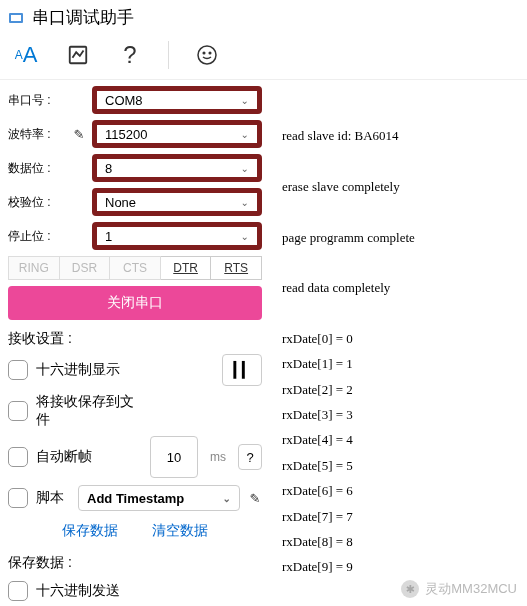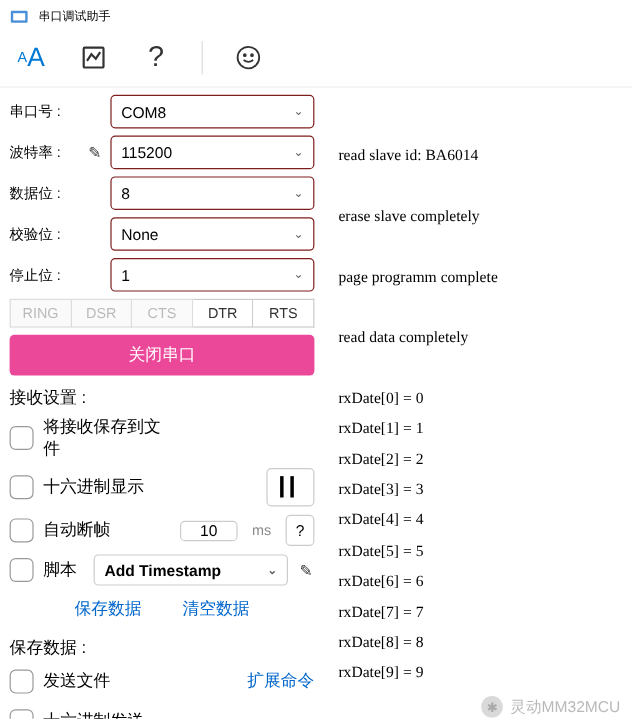--- a/index.html
+++ b/index.html
@@ -1,42 +1,42 @@
 <!DOCTYPE html>
 <html><head>
 <meta charset="utf-8">
 <style>
 * { box-sizing: border-box; margin: 0; padding: 0; }
 body { font-family: "Microsoft YaHei", Arial, sans-serif; font-size: 13px; width: 527px; height: 606px; background: #fff; color: #000; overflow: hidden; position: relative; }
 .titlebar { display: flex; align-items: center; padding: 6px 8px; gap: 8px; }
 .app-icon { width: 16px; height: 16px; }
-.title { font-size: 10px; }
+.title { font-size: 17px; }
 .toolbar { display: flex; align-items: center; gap: 24px; padding: 6px 12px 10px; border-bottom: 1px solid #eee; }
 .tool-btn { width: 28px; height: 28px; display: flex; align-items: center; justify-content: center; color: #0078d4; font-size: 22px; }
 .tool-btn.black { color: #333; }
 .divider-v { width: 1px; height: 28px; background: #ddd; }
 .main { display: flex; height: calc(606px - 80px); }
 .left { width: 270px; padding: 6px 8px; overflow: hidden; }
 .right { flex: 1; padding: 18px 8px 8px 12px; font-family: Liberation Serif, serif; font-size: 13px; line-height: 1.95; white-space: pre; overflow: hidden; }
 .row { display: flex; align-items: center; margin-bottom: 6px; gap: 6px; }
 .label { width: 58px; font-size: 12px; }
 .script-icon { width: 14px; text-align: center; color: #333; }
-.select { flex: 1; height: 28px; border: 1px solid #7f1d1d; border-radius: 4px; padding: 0 8px; display: flex; align-items: center; justify-content: space-between; background: #fff; font-size: 13px; }
+.select { flex: 1; height: 28px; border: 5px solid #7f1d1d; border-radius: 4px; padding: 0 8px; display: flex; align-items: center; justify-content: space-between; background: #fff; font-size: 13px; }
 .chev { color: #666; font-size: 10px; }
 .status-row { display: flex; gap: 0; margin-bottom: 6px; }
 .status-btn { flex: 1; height: 24px; border: 1px solid #ddd; display: flex; align-items: center; justify-content: center; font-size: 12px; color: #bbb; background: #fafafa; }
-.status-btn.on { color: #333; background: #fff; border-color: #ccc; }
+.status-btn.on { color: #333; background: #fff; border-color: #ccc; text-decoration: underline; }
 .status-btn + .status-btn { border-left: none; }
 .big-btn { width: 100%; height: 34px; background: #ec4899; color: #fff; border: none; border-radius: 4px; font-size: 14px; margin-bottom: 10px; }
 .section-title { font-size: 14px; margin-bottom: 6px; }
 .chk-row { display: flex; align-items: center; gap: 8px; margin-bottom: 7px; min-height: 26px; }
 .chk { width: 20px; height: 20px; border: 1.5px solid #999; border-radius: 5px; flex-shrink: 0; }
 .chk-label { flex: 1; font-size: 14px; }
 .pause-btn { width: 40px; height: 32px; border: 1px solid #ccc; border-radius: 4px; display: flex; align-items: center; justify-content: center; font-size: 15px; letter-spacing: -3px;}
-.small-input { width: 48px; height: 17px; border: 1px solid #ccc; border-radius: 4px; text-align: center; font-size: 13px; }
+.small-input { width: 48px; height: 42px; border: 1px solid #ccc; border-radius: 4px; text-align: center; font-size: 13px; }
 .unit { color: #888; font-size: 12px; padding: 0 4px; }
 .q-btn { width: 24px; height: 26px; border: 1px solid #ccc; border-radius: 4px; display: flex; align-items: center; justify-content: center; }
 .select2 { flex: 1; height: 26px; border: 1px solid #ccc; border-radius: 4px; padding: 0 8px; display: flex; align-items: center; justify-content: space-between; font-size: 13px; font-weight: bold; }
 .two-btn { display: flex; gap: 18px; justify-content: center; margin: 4px 0 10px; }
 .link-btn { color: #0066cc; font-size: 14px; border: none; background: none; padding: 4px 8px; }
 .watermark { position: absolute; bottom: 8px; right: 10px; color: rgba(128,128,128,0.55); font-size: 13px; display: flex; align-items: center; gap: 6px; }
 .wm-icon { width: 18px; height: 18px; border-radius: 50%; background: rgba(128,128,128,0.3); display: flex; align-items: center; justify-content: center; font-size: 11px; }
 .spacer{flex:1;}
 </style>
 </head>
@@ -120,27 +120,27 @@
       <div class="status-btn">DSR</div>
       <div class="status-btn">CTS</div>
       <div class="status-btn on">DTR</div>
       <div class="status-btn on">RTS</div>
     </div>
     <button class="big-btn">关闭串口</button>
 
     <div class="section-title">接收设置 :</div>
     <div class="chk-row">
       <div class="chk"></div>
-      <div class="chk-label">将接收保存到文件</div>
-      <div class="spacer"></div>
+      <div class="chk-label">十六进制显示</div>
+      <div class="pause-btn">▎▎</div>
     </div>
     <div class="chk-row">
       <div class="chk"></div>
-      <div class="chk-label">十六进制显示</div>
-      <div class="pause-btn">▎▎</div>
+      <div class="chk-label">将接收保存到文件</div>
+      <div class="spacer"></div>
     </div>
     <div class="chk-row">
       <div class="chk"></div>
       <div class="chk-label">自动断帧</div>
       <input class="small-input" value="10" style="">
       <span class="unit">ms</span>
       <div class="q-btn">?</div>
     </div>
     <div class="chk-row">
       <div class="chk"></div>
@@ -150,25 +150,20 @@
           <span class="chev">⌄</span>
         </div>
       <div class="script-icon">✎</div>
     </div>
     <div class="two-btn">
       <button class="link-btn">保存数据</button>
       <button class="link-btn">清空数据</button>
     </div>
 
     <div class="section-title">保存数据 :</div>
-    <div class="chk-row">
-      <div class="chk"></div>
-      <div class="chk-label">发送文件</div>
-      <button class="link-btn" style="padding:0">扩展命令</button>
-    </div>
     <div class="chk-row">
       <div class="chk"></div>
       <div class="chk-label">十六进制发送</div>
     </div>
     
     
   </div>
 
   <div class="right">
 read slave id: BA6014

